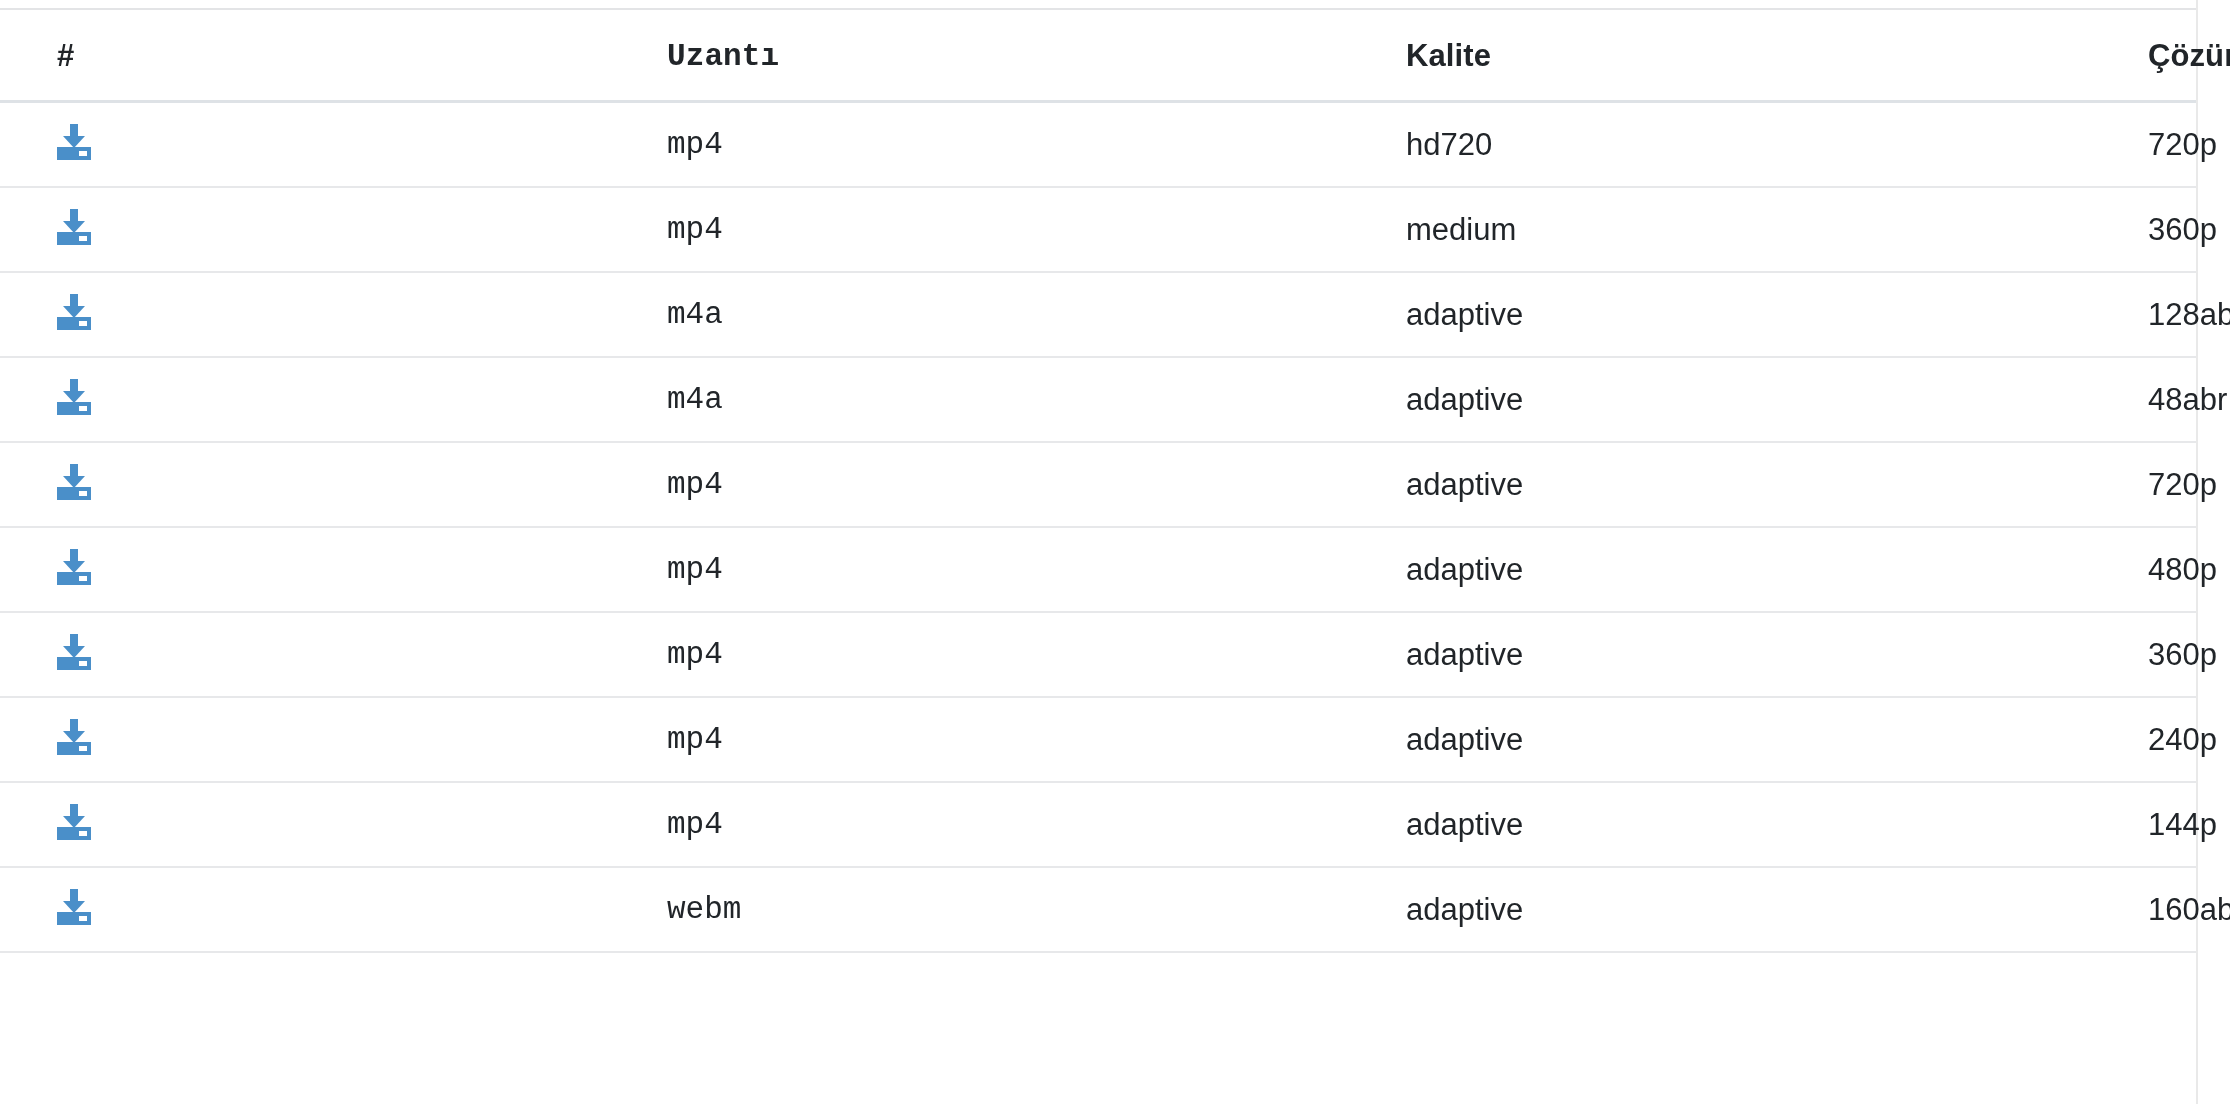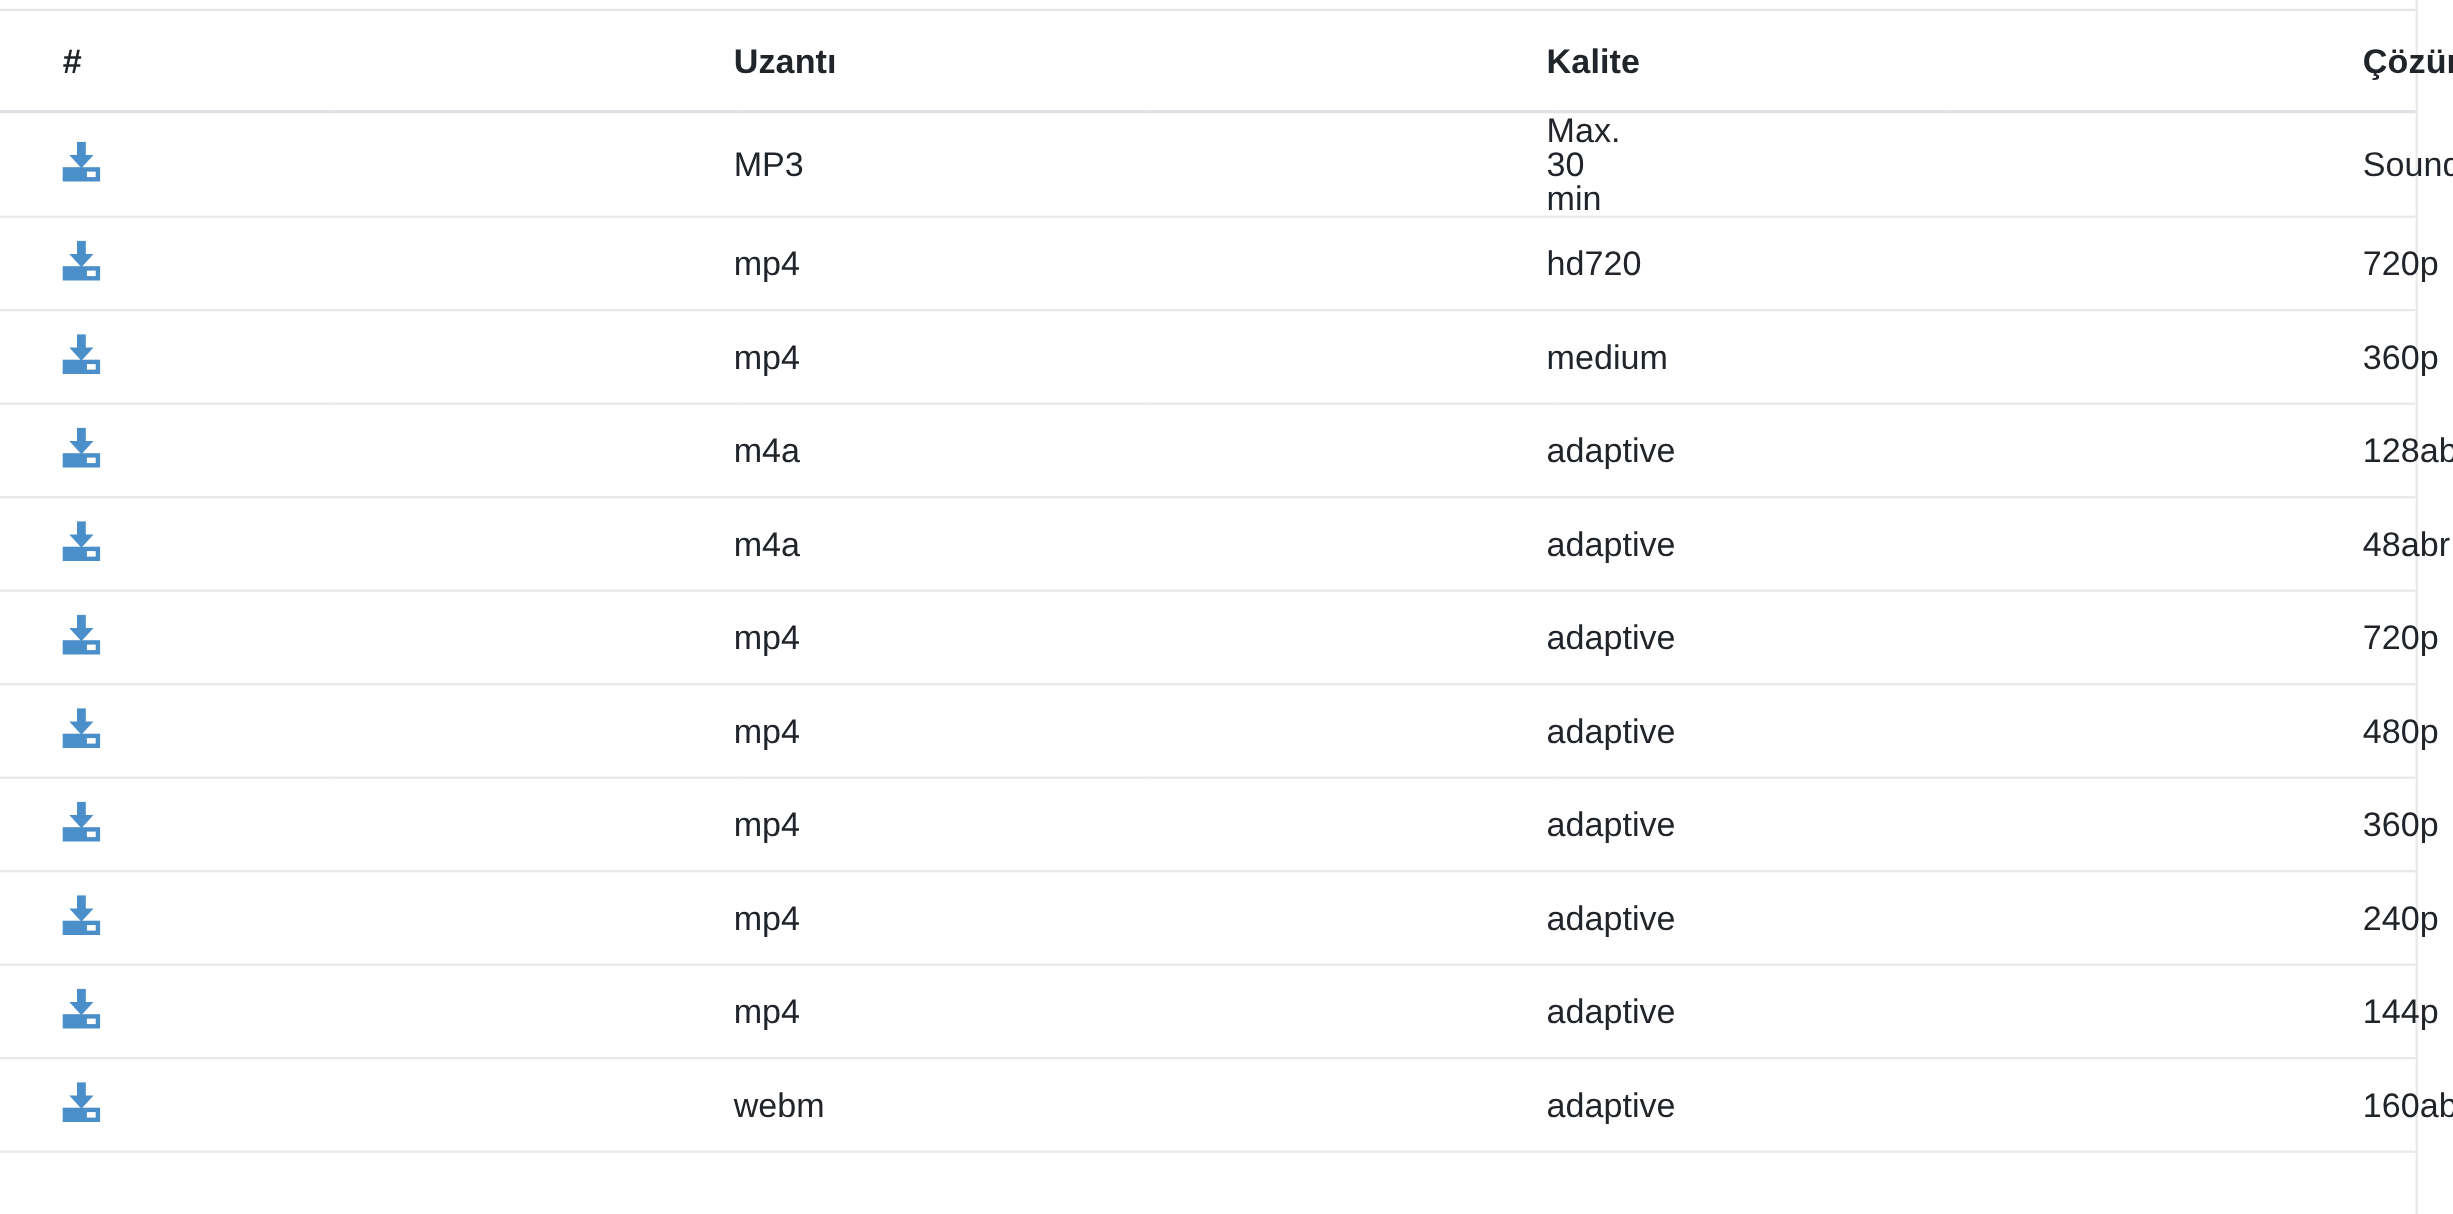--- a/index.html
+++ b/index.html
@@ -73,21 +73,21 @@
   }
   
   .col-num   { width: 305px; }
   .col-ext   { width: 367px; }
   .col-qual  { width: 372px; }
   .col-res   { width: 370px; }
   .col-type  { width: 357px; }
   .col-dl    { width: 425px; }
 
   .cell-pad-num  { padding-left: 57px !important; }
-  .cell-pad-ext  { padding-left: 362px !important; }
+  .cell-pad-ext  { padding-left: 362px !important; font-family: Liberation Mono, monospace; }
   .cell-pad-qual { padding-left: 734px !important; }
   .cell-pad-res  { padding-left: 1104px !important; }
   .cell-pad-type { padding-left: 1474px !important; }
   .cell-pad-dl   { padding-left: 1843px !important; }
 
   
   .dl-tray {
     display: inline-block;
     width: 34px;
     height: 36px;
@@ -173,32 +173,20 @@
           <th class="cell-pad-ext">Uzantı</th>
           <th class="cell-pad-qual">Kalite</th>
           <th class="cell-pad-res">Çözünürlük</th>
           <th class="cell-pad-type">Tip</th>
           <th class="cell-pad-dl">Download</th>
         </tr>
       </thead>
       <tbody id="tbody">
           <tr>
             <td class="cell-pad-num"><span class="dl-tray"><span class="shaft"></span><span class="head"></span><span class="tray"></span></span></td>
-            <td class="cell-pad-ext">MP3</td>
-            <td class="cell-pad-qual">Max. 30 min</td>
-            <td class="cell-pad-res">Sound</td>
-            <td class="cell-pad-type"></td>
-            <td class="cell-pad-dl">
-              <span class="dl-cell-inner">
-                <span class="hp-ico"></span>
-              </span>
-            </td>
-          </tr>
-          <tr>
-            <td class="cell-pad-num"><span class="dl-tray"><span class="shaft"></span><span class="head"></span><span class="tray"></span></span></td>
             <td class="cell-pad-ext">mp4</td>
             <td class="cell-pad-qual">hd720</td>
             <td class="cell-pad-res">720p</td>
             <td class="cell-pad-type"></td>
             <td class="cell-pad-dl">
               <span class="dl-cell-inner">
                 <span class="cam-ico"></span>
               </span>
             </td>
           </tr>

